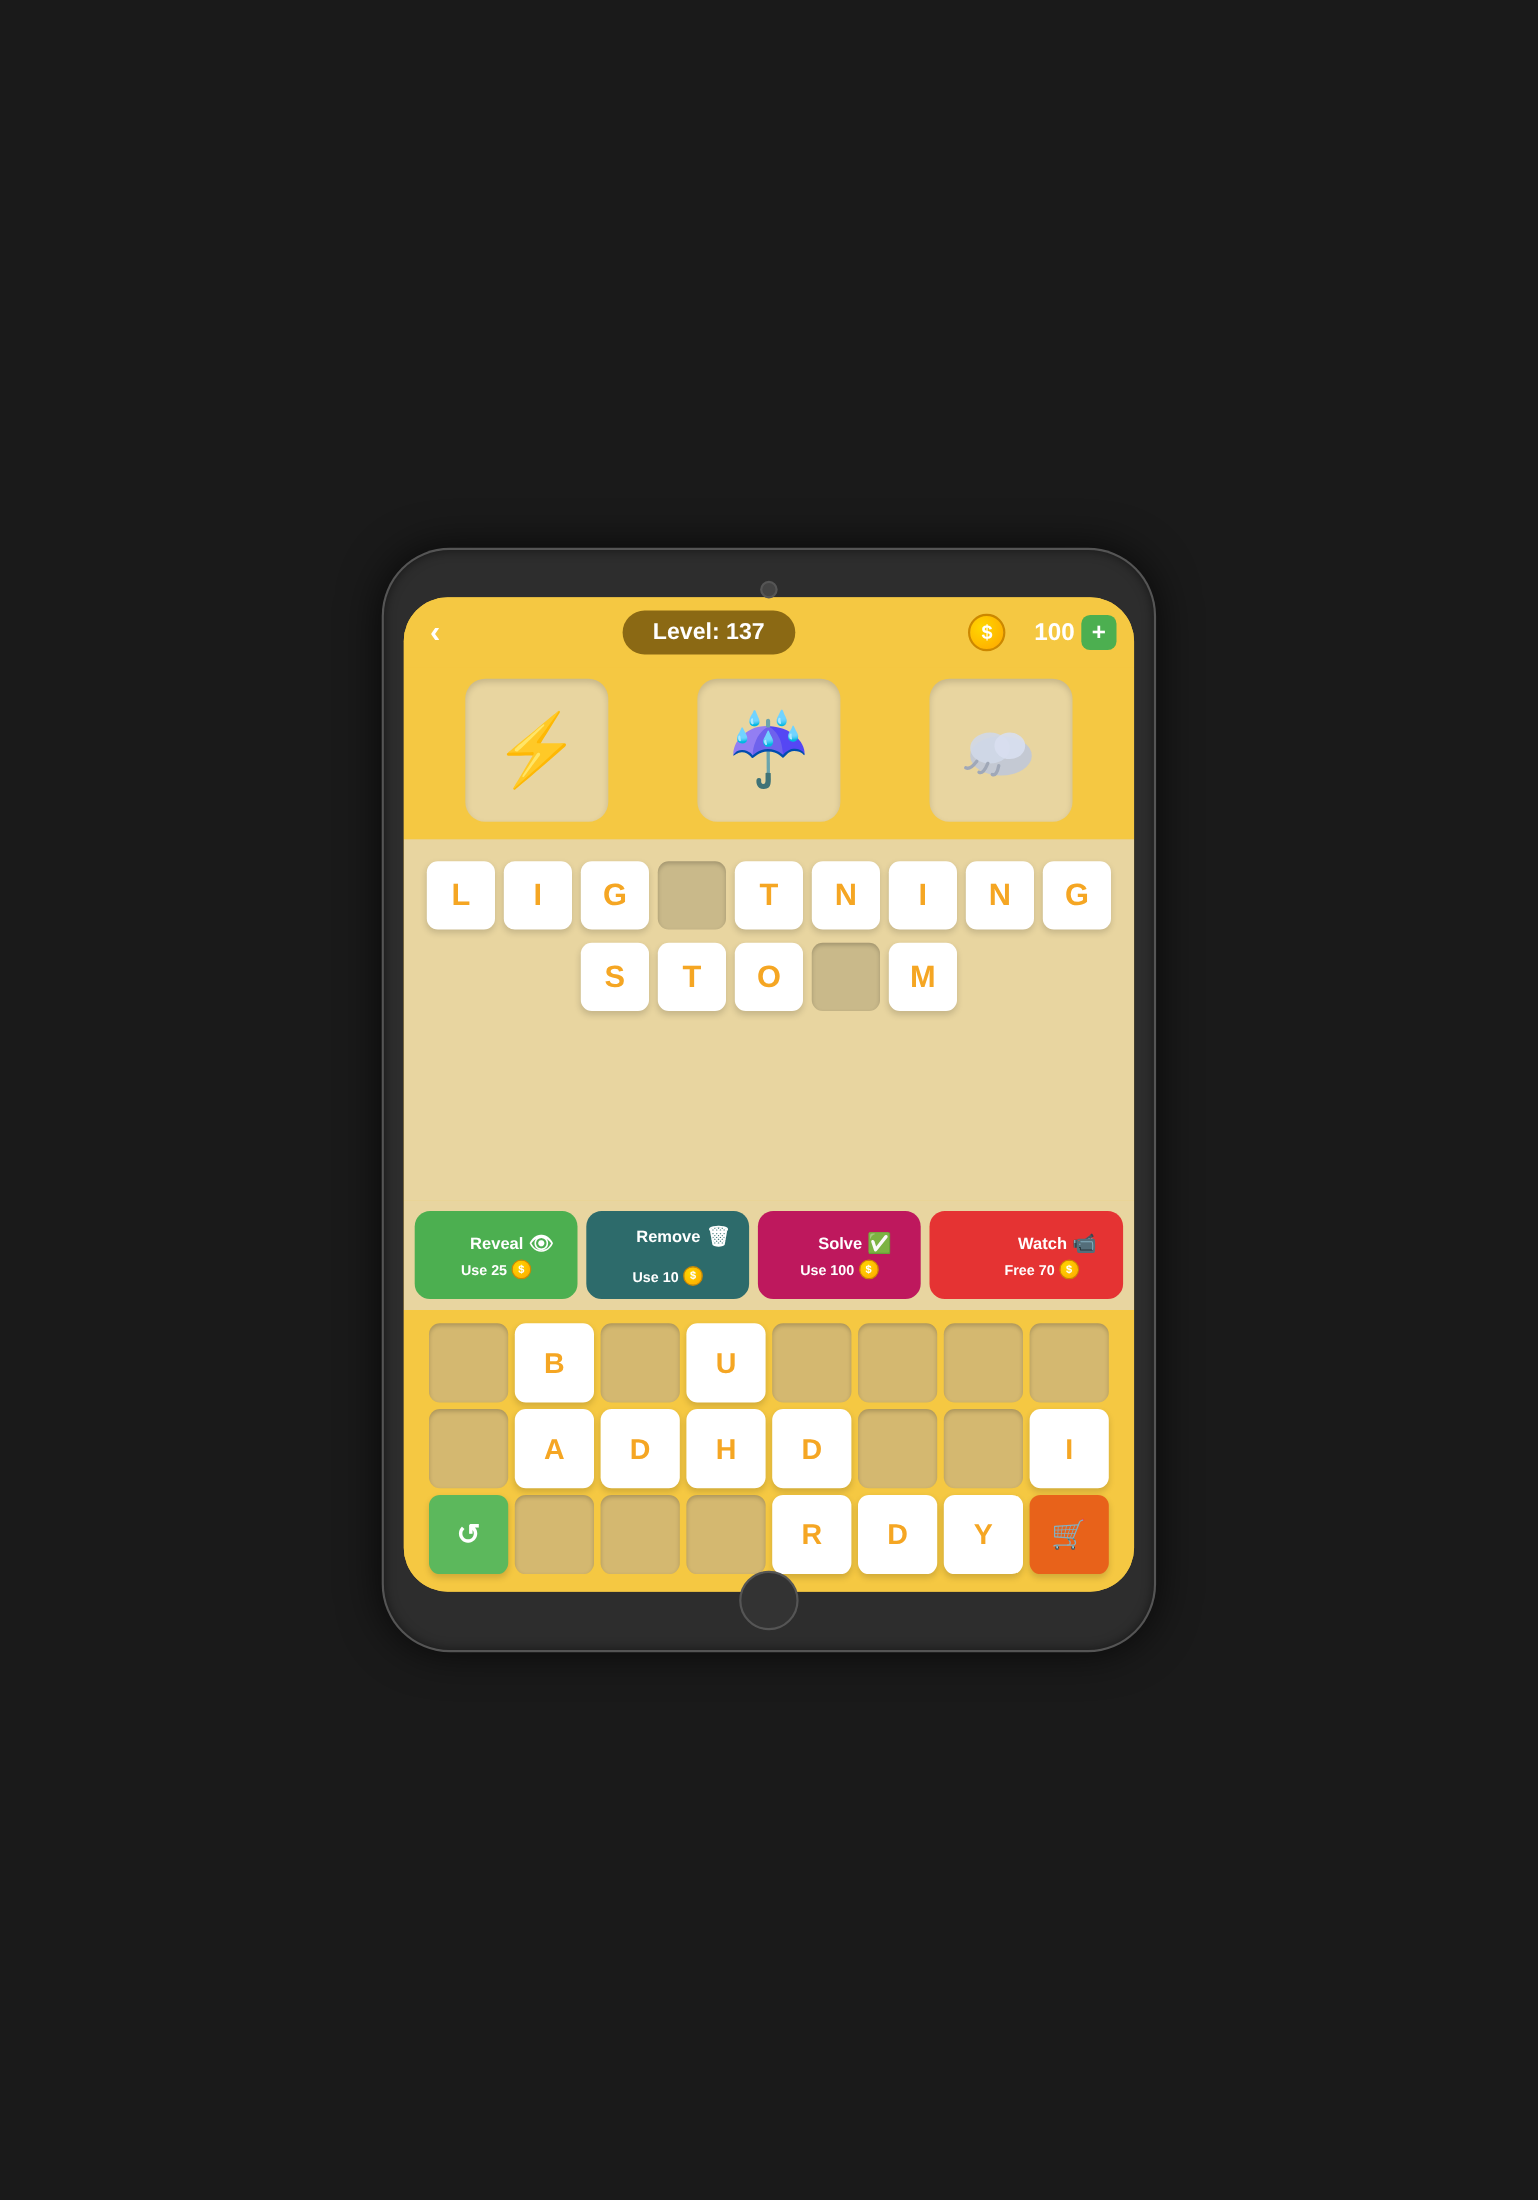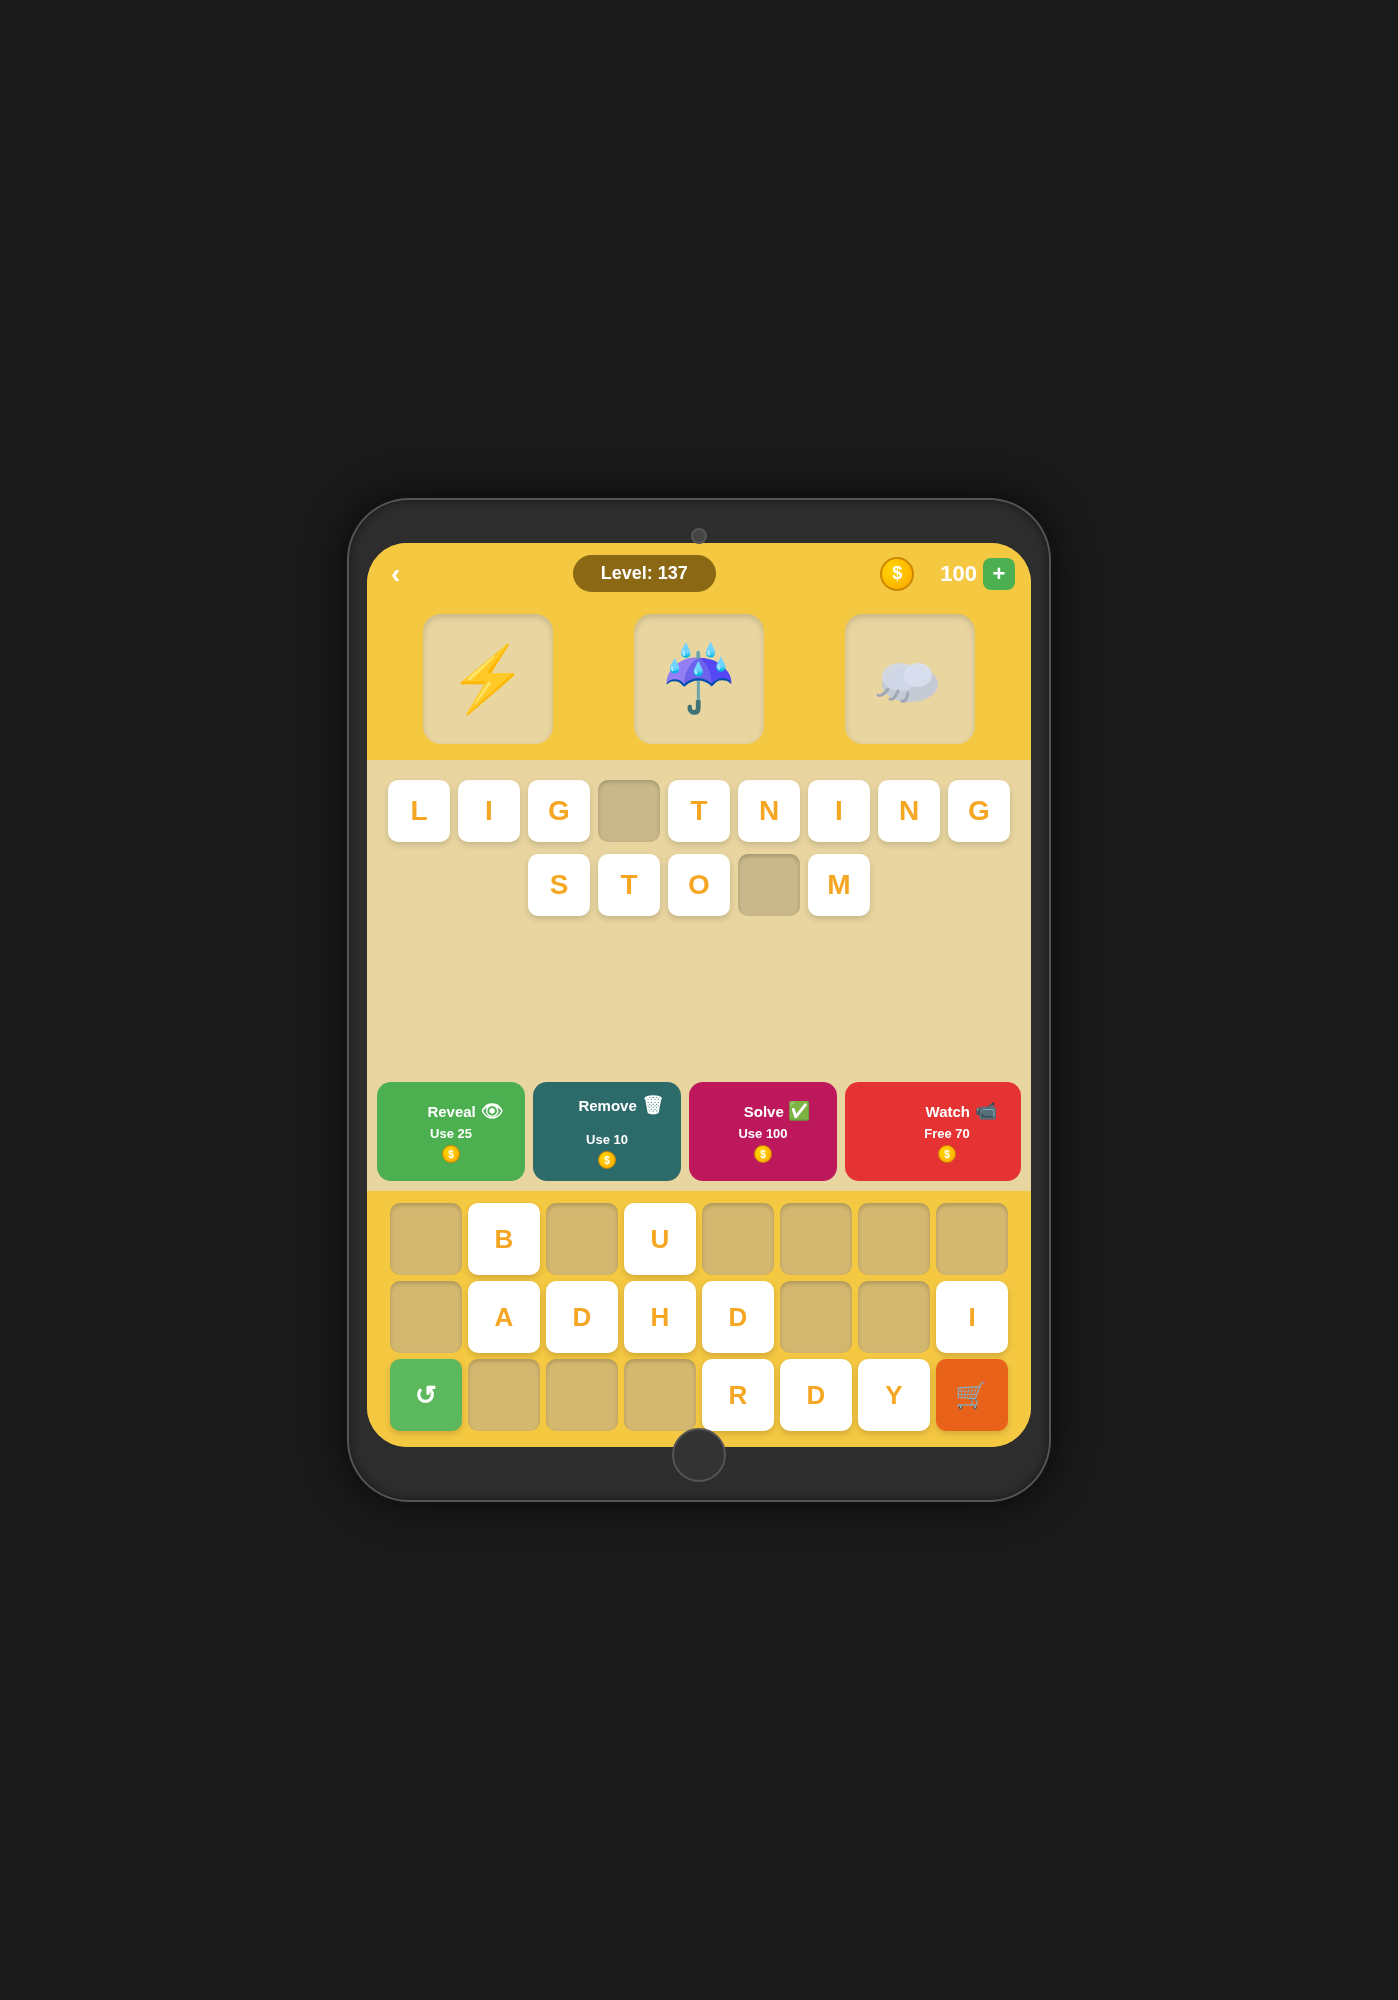--- a/index.html
+++ b/index.html
@@ -78,21 +78,21 @@
       font-weight: bold;
       cursor: pointer;
       padding: 0 8px;
     }
 
     .level-badge {
       background: #8B6914;
       color: white;
       padding: 8px 28px;
       border-radius: 20px;
-      font-size: 18px;
+      font-size: 21px;
       font-weight: bold;
     }
 
     .coins-area {
       display: flex;
       align-items: center;
       gap: 6px;
     }
 
     .coin-icon {
@@ -233,21 +233,20 @@
       margin-left: 29px;
     }
 
     .powerup-cost {
       color: white;
       font-size: 13px;
       font-weight: bold;
       display: flex;
       align-items: center;
       gap: 4px;
-      flex-direction: column;
     }
 
     .mini-coin {
       width: 18px;
       height: 18px;
       background: radial-gradient(circle at 35% 35%, #FFD700, #FFA500);
       border-radius: 50%;
       display: inline-flex;
       align-items: center;
       justify-content: center;

